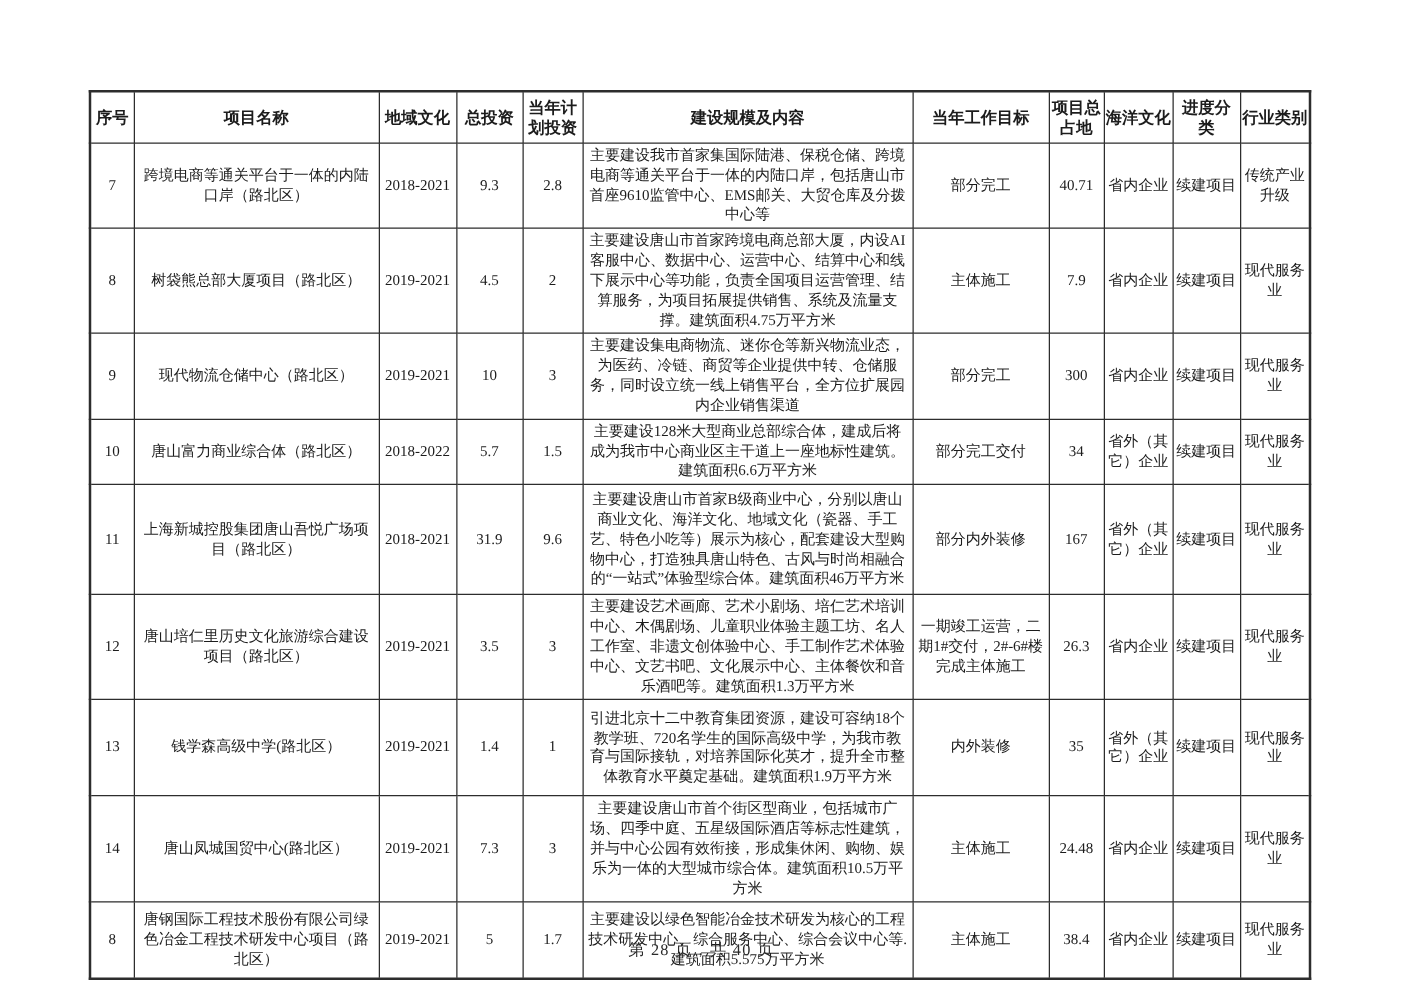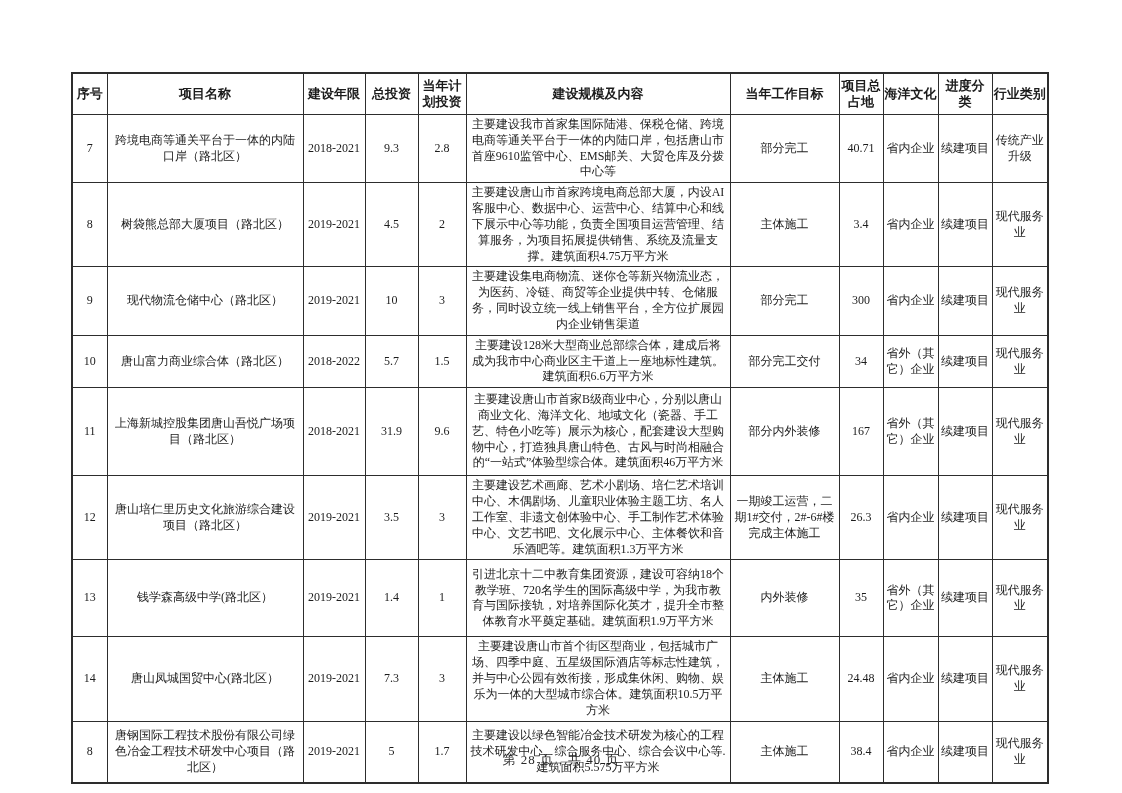--- a/index.html
+++ b/index.html
@@ -36,21 +36,21 @@
       <col style="width:109px">
       <col style="width:44px">
       <col style="width:55px">
       <col style="width:54px">
       <col style="width:56px">
     </colgroup>
     <thead>
       <tr>
         <th>序号</th>
         <th>项目名称</th>
-        <th>建设年限</th>
+        <th>地域文化</th>
         <th>总投资</th>
         <th>当年计划投资</th>
         <th>建设规模及内容</th>
         <th>当年工作目标</th>
         <th>项目总占地</th>
         <th>海洋文化</th>
         <th>进度分类</th>
         <th>行业类别</th>
       </tr>
     </thead>
@@ -69,21 +69,21 @@
           <td class="cell-center">传统产业升级</td>
         </tr>
         <tr style="height: 75px;">
           <td class="cell-center">8</td>
           <td class="cell-left">树袋熊总部大厦项目（路北区）</td>
           <td class="cell-center">2019-2021</td>
           <td class="cell-center">4.5</td>
           <td class="cell-center">2</td>
           <td class="cell-left">主要建设唐山市首家跨境电商总部大厦，内设AI客服中心、数据中心、运营中心、结算中心和线下展示中心等功能，负责全国项目运营管理、结算服务，为项目拓展提供销售、系统及流量支撑。建筑面积4.75万平方米</td>
           <td class="cell-left">主体施工</td>
-          <td class="cell-center">3.4</td>
+          <td class="cell-center">7.9</td>
           <td class="cell-center">省内企业</td>
           <td class="cell-center">续建项目</td>
           <td class="cell-center">现代服务业</td>
         </tr>
         <tr style="height: 62px;">
           <td class="cell-center">9</td>
           <td class="cell-left">现代物流仓储中心（路北区）</td>
           <td class="cell-center">2019-2021</td>
           <td class="cell-center">10</td>
           <td class="cell-center">3</td>

